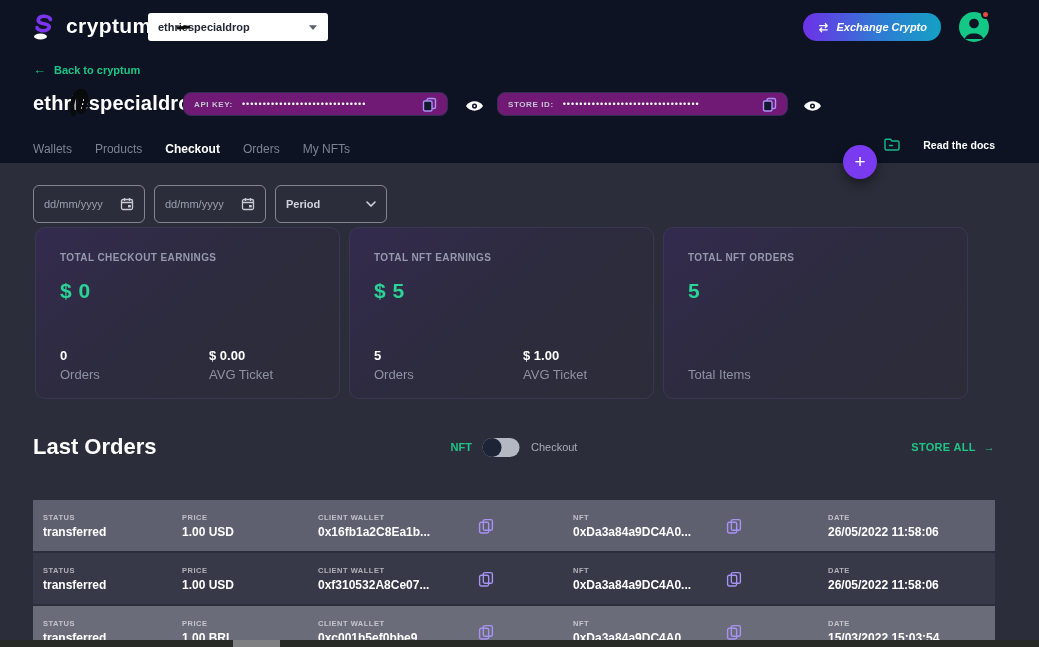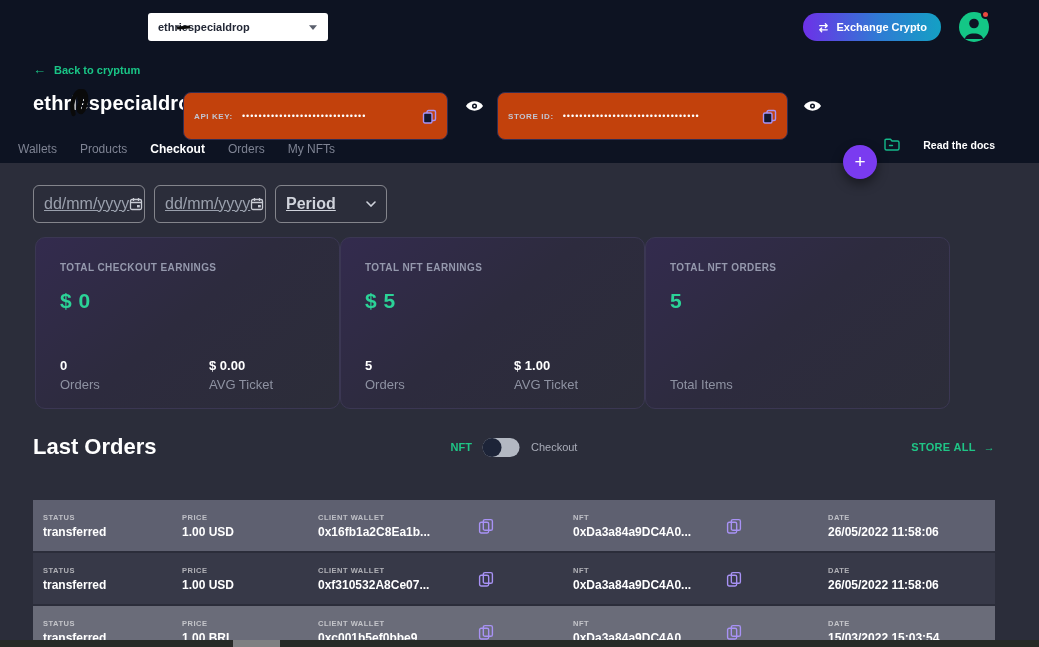--- a/index.html
+++ b/index.html
@@ -11,61 +11,61 @@
   .logo { position:absolute; left:28px; top:11px; display:flex; align-items:center; gap:8px; }
   .logo .brand { color:#ffffff; font-size:21px; font-weight:600; letter-spacing:.4px; }
   .project-select { position:absolute; left:148px; top:13px; width:180px; height:28px; background:#ffffff;
     border-radius:3px; display:flex; align-items:center; padding:0 10px; cursor:pointer; }
   .project-select .val { font-size:11px; font-weight:700; color:#232836; white-space:nowrap; }
   .project-select .caret { margin-left:auto; display:flex; }
   .struck { position:relative; }
   .struck::after { content:""; position:absolute; left:-2px; right:-2px; top:45%; height:2.5px; background:#0c0c0c; transform:rotate(-5deg); }
   .exchange-btn { position:absolute; right:98px; top:13px; height:28px; padding:0 14px; border:none; cursor:pointer;
     border-radius:14px; display:flex; align-items:center; gap:7px; color:#fff; font-size:11px; font-weight:700;
-    font-family:inherit; background:linear-gradient(90deg,#6d31e8 0%, #2f7bd4 55%, #14a0c4 100%); }
+    font-family:inherit; background:linear-gradient(90deg,#6d31e8 0%, #2f7bd4 55%, #14a0c4 100%);font-style:italic; }
   .avatar { position:absolute; left:959px; top:12px; width:30px; height:30px; border-radius:50%; background:#13c786; cursor:pointer; }
   .avatar .dot { position:absolute; right:-1px; top:-2px; width:9px; height:9px; border-radius:50%; background:#e8493f; border:2px solid #0d1322; }
 
   
   .back-link { position:absolute; left:33px; top:62px; color:#19c586; font-size:11px; font-weight:700; cursor:pointer; display:flex; gap:8px; align-items:center; }
   .page-title { position:absolute; left:33px; top:92px; color:#ffffff; font-size:20px; font-weight:700; letter-spacing:.2px; }
   .redact { position:relative; }
   .redact .scribble { position:absolute; left:-5px; top:-7px; width:26px; height:34px; }
 
-  .key-field { position:absolute; top:92px; height:48px; background:#c2410c; border:1px solid #322d52;
+  .key-field { position:absolute; top:92px; height:24px; background:#701a75; border:1px solid #322d52;
     border-radius:8px; display:flex; align-items:center; padding:0 10px; }
   .key-field .lbl { font-size:8px; font-weight:700; color:#c2c5d2; letter-spacing:.6px; white-space:nowrap; }
   .key-field .dots { margin-left:9px; font-size:9px; letter-spacing:1px; color:#ffffff; white-space:nowrap; overflow:hidden; flex:1; }
   .field-api { left:183px; width:265px; }
   .field-store { left:497px; width:291px; }
   .copy-btn { background:none; border:none; cursor:pointer; display:flex; padding:0; margin-left:6px; }
   .eye-btn { position:absolute; top:100px; background:none; border:none; cursor:pointer; display:flex; }
   .eye-api { left:465px; } .eye-store { left:803px; }
 
   
-  .tabs { position:absolute; left:18px; top:142px; display:flex; gap:23px; }
+  .tabs { position:absolute; left:33px; top:142px; display:flex; gap:23px; }
   .tab { font-size:12px; color:#7e8393; cursor:pointer; padding-bottom:9px; position:relative; }
   .tab.active { color:#ffffff; font-weight:700; }
   .tab.active::after { content:""; position:absolute; left:0; right:0; bottom:0; height:2px; background:#ffffff; }
   .docs-link { position:absolute; right:44px; top:138px; display:flex; align-items:center; gap:7px; cursor:pointer; }
   .docs-link .txt { color:#ffffff; font-size:10.5px; font-weight:700;margin-left:16px; }
   .fab { position:absolute; left:843px; top:145px; width:34px; height:34px; border-radius:50%; border:none; cursor:pointer;
     background:#7a3bf0; color:#ffffff; font-size:19px; line-height:32px; text-align:center; z-index:6;
     box-shadow:0 5px 12px rgba(0,0,0,.45); font-family:inherit; }
 
   
   .main { position:absolute; left:0; top:163px; width:1039px; height:484px; background:#2b2d3a; }
 
   .filters { position:absolute; left:33px; top:22px; display:flex; gap:9px; }
   .filter-box { width:112px; height:38px; border:1px solid rgba(255,255,255,.42); border-radius:6px;
     display:flex; align-items:center; justify-content:space-between; padding:0 10px; cursor:pointer; }
-  .filter-box .ph { font-size:16px; color:#9aa0ad;text-decoration:underline; }
+  .filter-box .ph { font-size:11px; color:#9aa0ad; }
   .filter-box.period .ph { color:#d0d3db; font-weight:600; }
 
-  .cards { position:absolute; left:35px; top:74px; display:flex; }
+  .cards { position:absolute; left:35px; top:64px; display:flex; gap:9px; }
   .card { position:relative; width:305px; height:172px; border-radius:10px; border:1px solid #3b3753; padding:24px;
     background:linear-gradient(140deg,#332b4e 0%, #2d2b3e 48%, #2c2d39 100%); }
   .card-title { font-size:10px; font-weight:700; color:#9599ad; letter-spacing:.4px; }
   .card-value { margin-top:16px; font-size:21px; font-weight:700; color:#2bd397; letter-spacing:.5px; }
   .metric { position:absolute; bottom:16px; }
   .metric.m1 { left:24px; } .metric.m2 { left:173px; }
   .metric .mv { font-size:13px; font-weight:700; color:#ffffff; min-height:0; }
   .metric .ml { margin-top:4px; font-size:13px; color:#8e92a2; }
 
   .orders-bar { position:absolute; left:33px; right:44px; top:272px; height:24px; display:flex; align-items:center; }
@@ -87,20 +87,29 @@
   .cell .cv { margin-top:3px; font-size:12px; font-weight:700; color:#ffffff; white-space:nowrap; }
 
   .hscroll { position:absolute; left:0; bottom:0; width:1039px; height:7px; background:#272a27; }
   .hscroll .thumb { position:absolute; left:233px; top:0; width:47px; height:7px; background:#7e8082; cursor:grab; }
 </style>
 </head>
 <body>
 
 <div class="page">
 
+  <div class="logo">
+    <span style="display:flex;">
+      <svg width="30" height="30" viewBox="0 0 30 30">
+        <path d="M22.5 8.5 C21 4.5 12 4 10.5 8 C9 11.5 14 12.5 17 13 C21.5 13.8 22.5 16.5 19.5 18.5 C16 20.8 9.5 19.5 9 16.5" fill="none" stroke="#7b35f0" stroke-width="3.6" stroke-linecap="round"></path>
+        <ellipse cx="12.5" cy="25.5" rx="6.5" ry="3" fill="#ffffff"></ellipse>
+      </svg>
+    </span>
+    <span class="brand">cryptum</span>
+  </div>
 
   <div class="project-select">
     <span class="val">
       <span>ethr</span><span class="struck">ie</span><span>specialdrop</span>
     </span>
     <span class="caret">
       <svg width="10" height="7" viewBox="0 0 10 7">
           <path d="M1 1.2 L5 6 L9 1.2 Z" fill="#5a5f6d"></path>
         </svg>
     </span>

